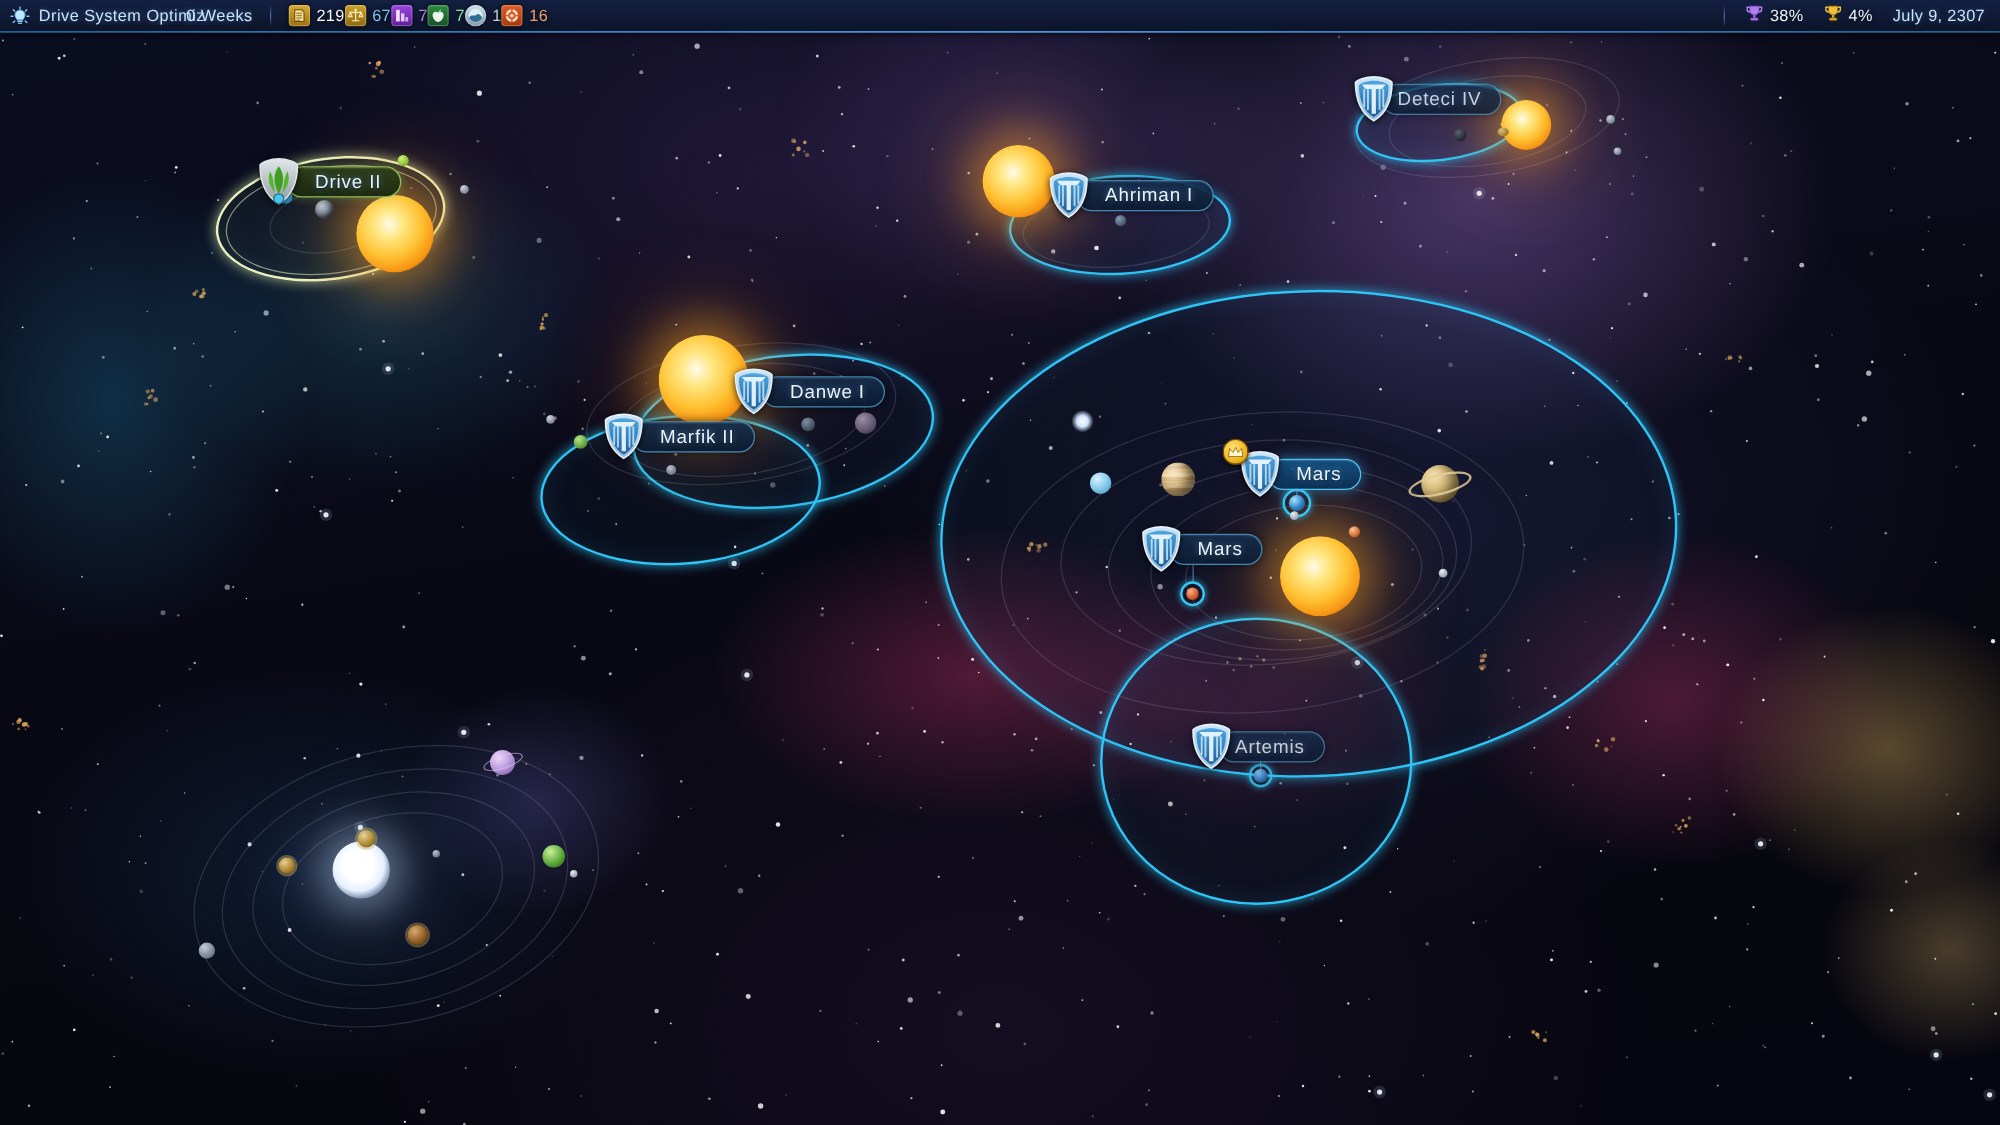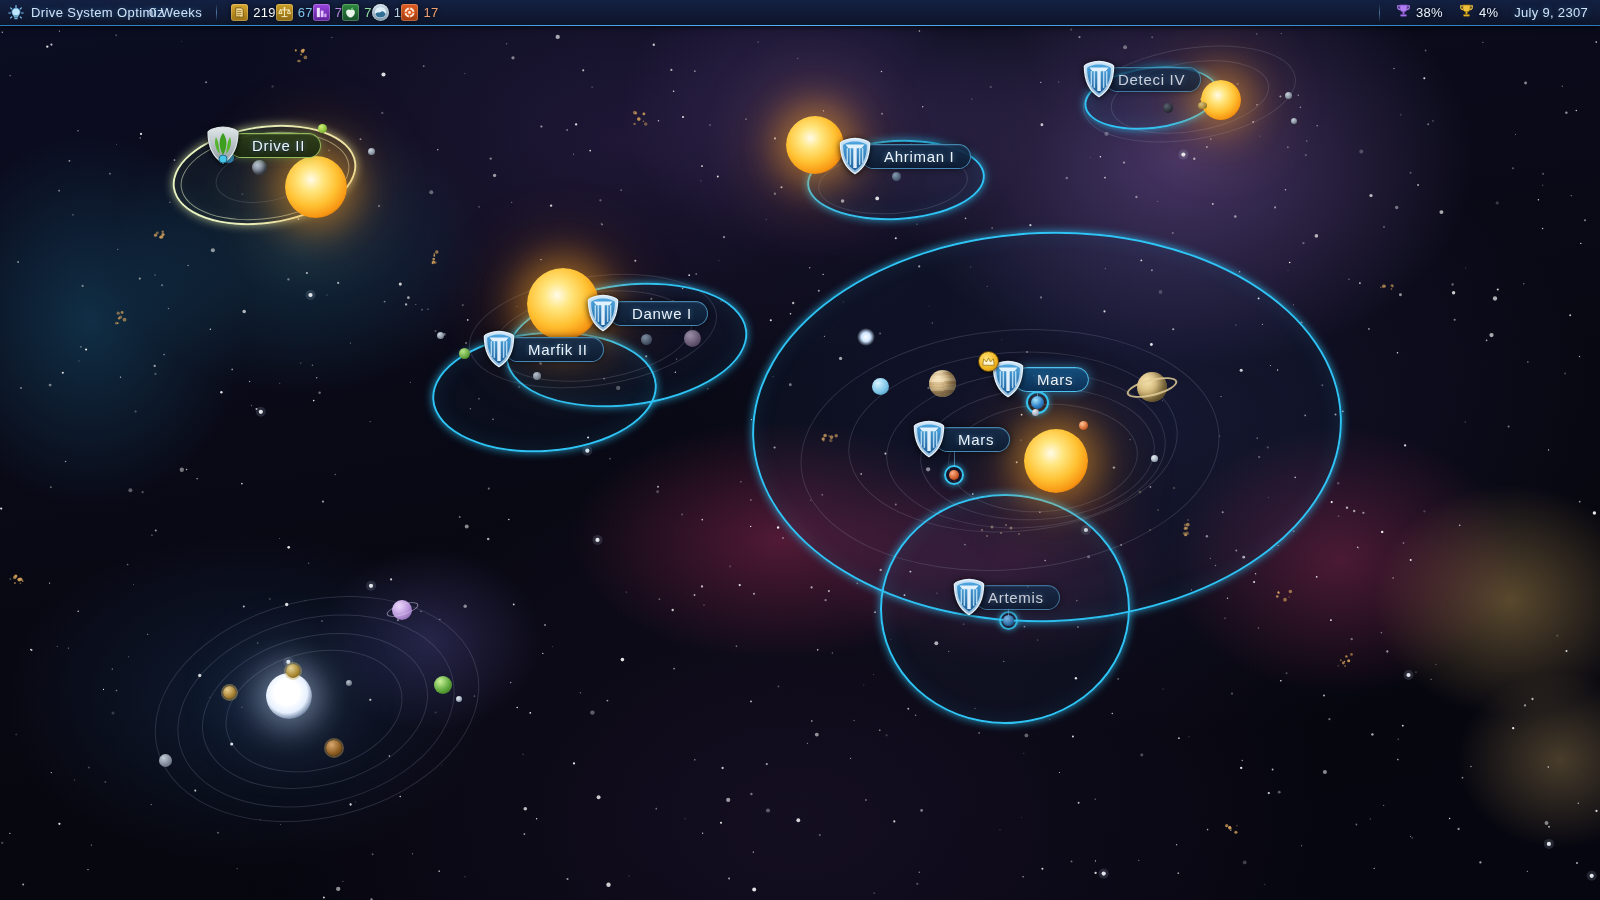--- a/index.html
+++ b/index.html
@@ -1347,21 +1347,21 @@
             <circle cx="7" cy="7" r="3.3" fill="#e05d22"></circle>
             <circle cx="7" cy="7" r="1.5" fill="#ffe9dc"></circle>
             <g stroke="#e05d22" stroke-width="1.4">
               <line x1="7" y1="1" x2="7" y2="4"></line>
                 <line x1="7" y1="10" x2="7" y2="13"></line>
               <line x1="1" y1="7" x2="4" y2="7"></line>
                 <line x1="10" y1="7" x2="13" y2="7"></line>
             </g>
           </svg>
         </span>
-        <span class="res-val" style="color:#f0a070;">17</span>
+        <span class="res-val" style="color:#f0a070;">16</span>
       </div>
     </div>
 
     <div class="tb-right">
       <div class="tb-rsep"></div>
 
       <div class="vict">
         <span>
           <svg viewBox="0 0 16 16" width="15" height="15">
             <path d="M4 2 h8 v3.5 C12 8 10.4 9.6 8 9.6 C5.6 9.6 4 8 4 5.5 Z" fill="#b07ef0" stroke="#6d3fb0" stroke-width=".8"></path>

